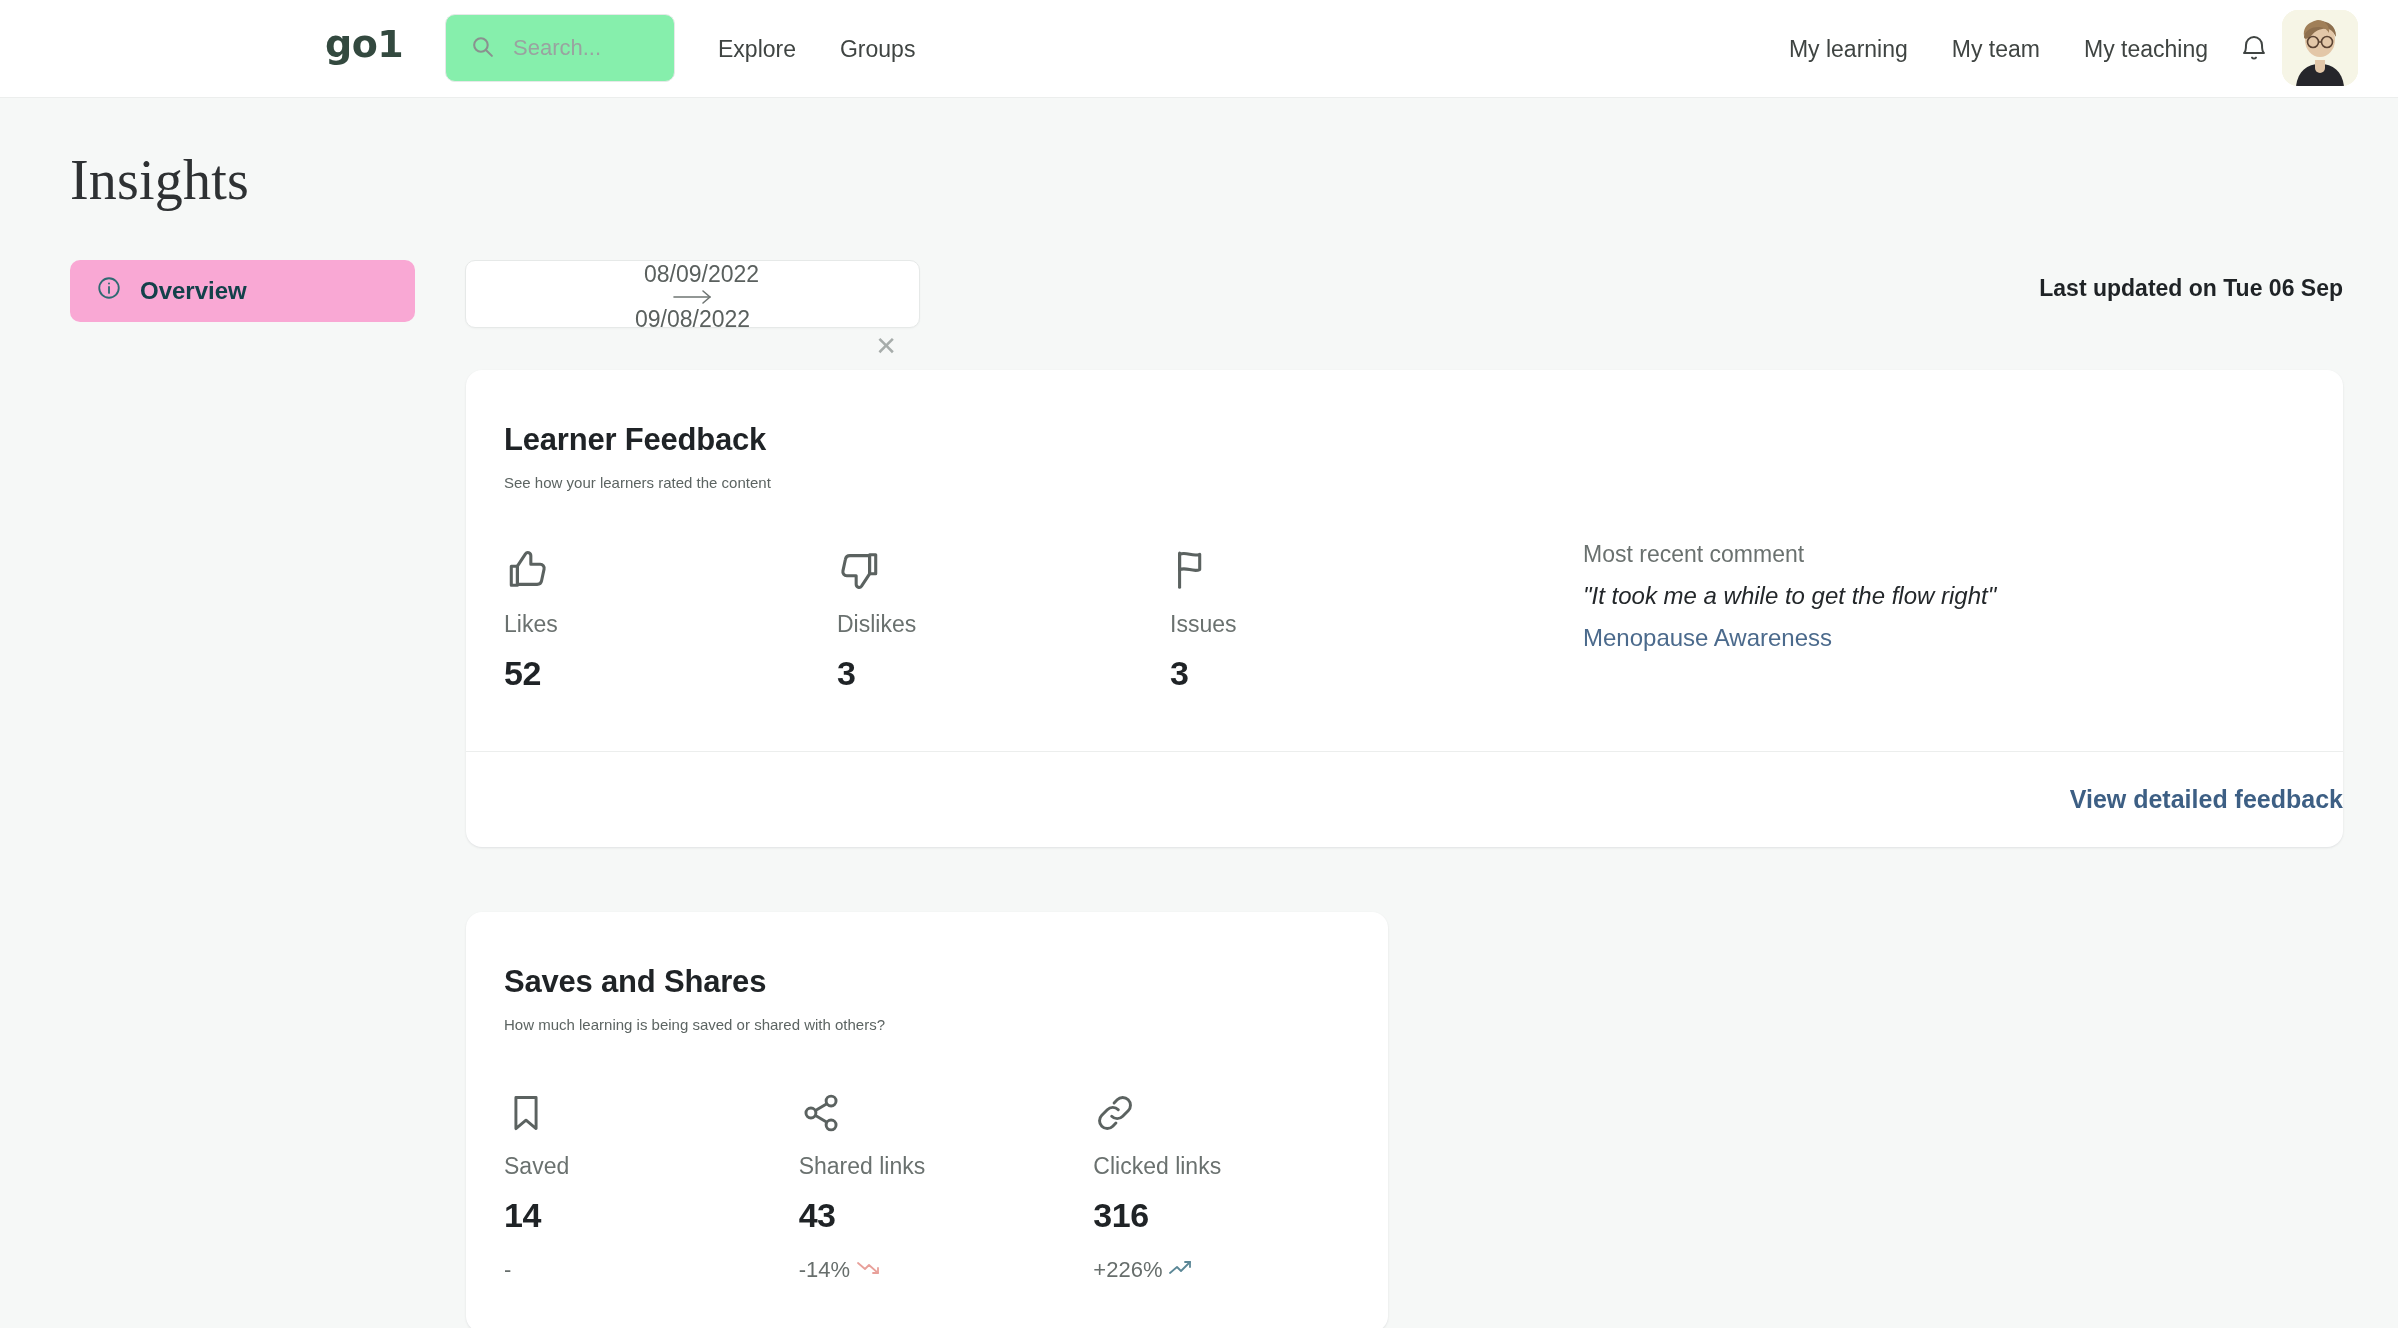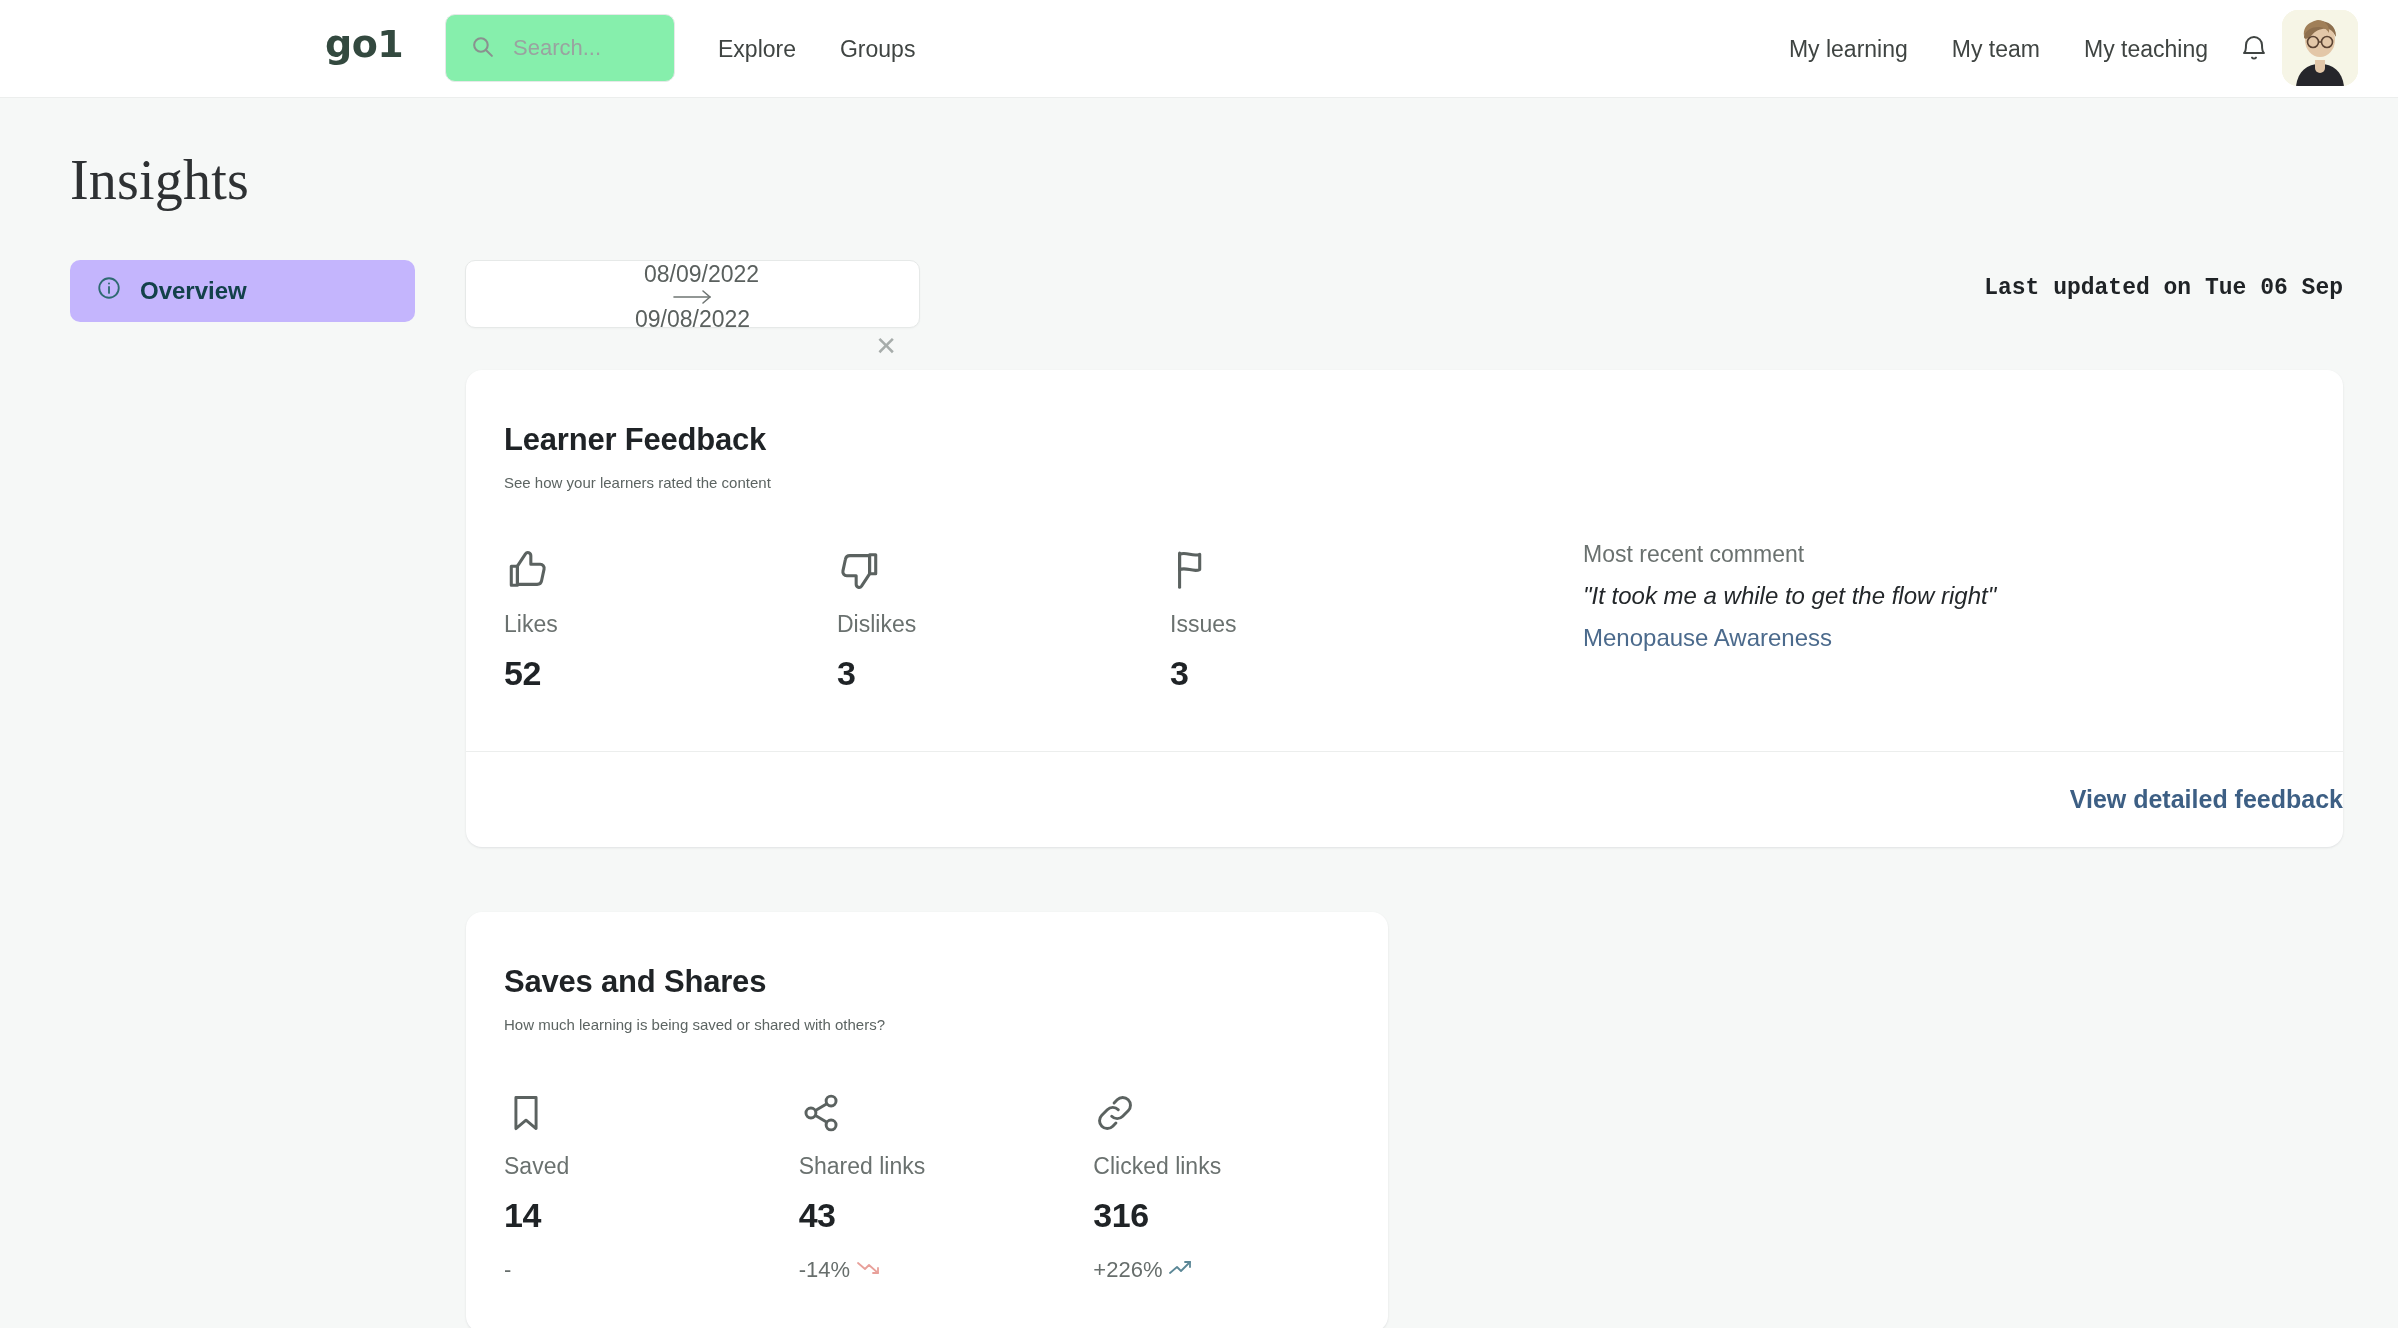--- a/index.html
+++ b/index.html
@@ -134,21 +134,21 @@
     display: flex;
     align-items: center;
     gap: 18px;
     padding-left: 26px;
     font-size: 24px;
     color: #4a4f4d;
     cursor: pointer;
     margin-bottom: 12px;
   }
   .side-item.active {
-    background: #c4b5fd;
+    background: #f9a8d4;
     color: #13414a;
     font-weight: 700;
   }
 
   
   .daterange {
     position: absolute;
     left: 465px;
     top: 260px;
     width: 455px;
@@ -177,21 +177,20 @@
     cursor: pointer;
   }
 
   .last-updated {
     position: absolute;
     right: 55px;
     top: 275px;
     font-size: 23px;
     font-weight: 700;
     color: #1f2326;
-    font-family: Liberation Mono, monospace;
   }
 
   
   .card {
     position: absolute;
     background: #fff;
     border-radius: 16px;
     box-shadow: 0 1px 3px rgba(16,24,40,0.06), 0 1px 2px rgba(16,24,40,0.04);
   }
   #card-feedback {

